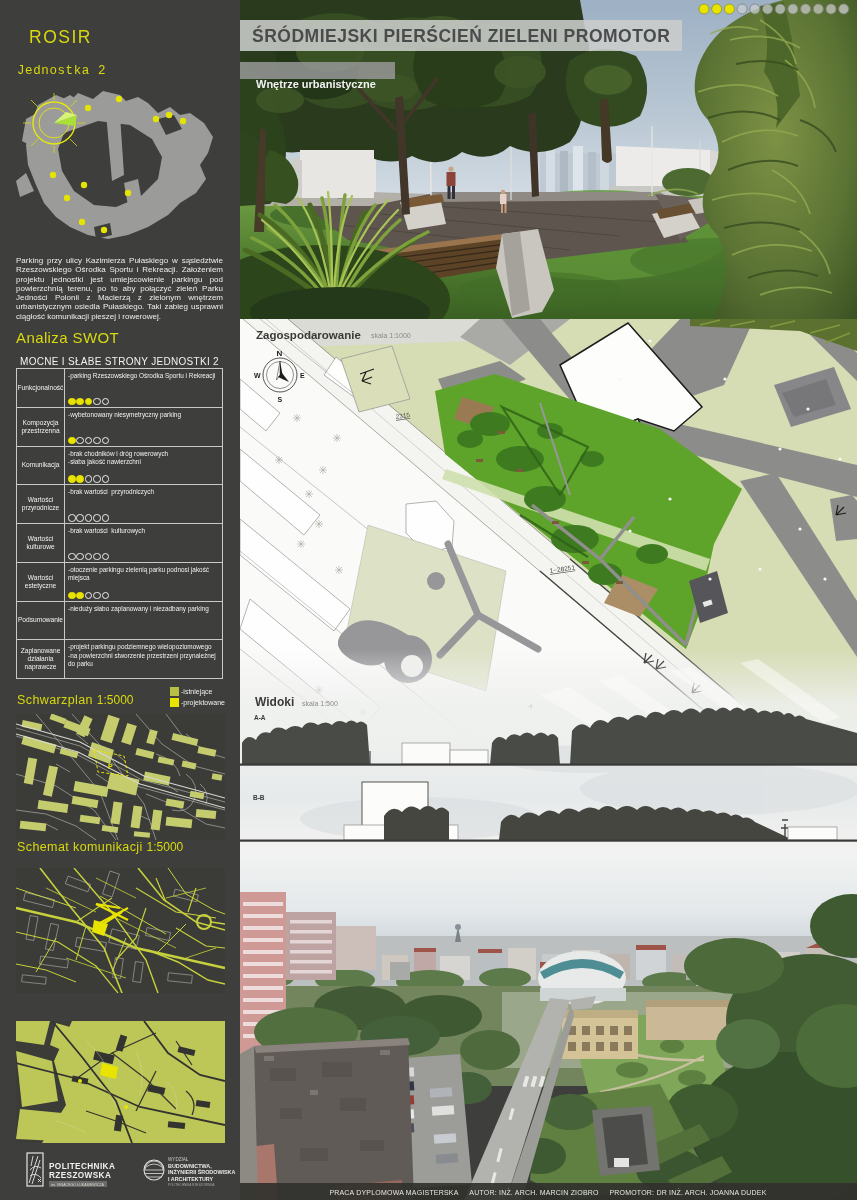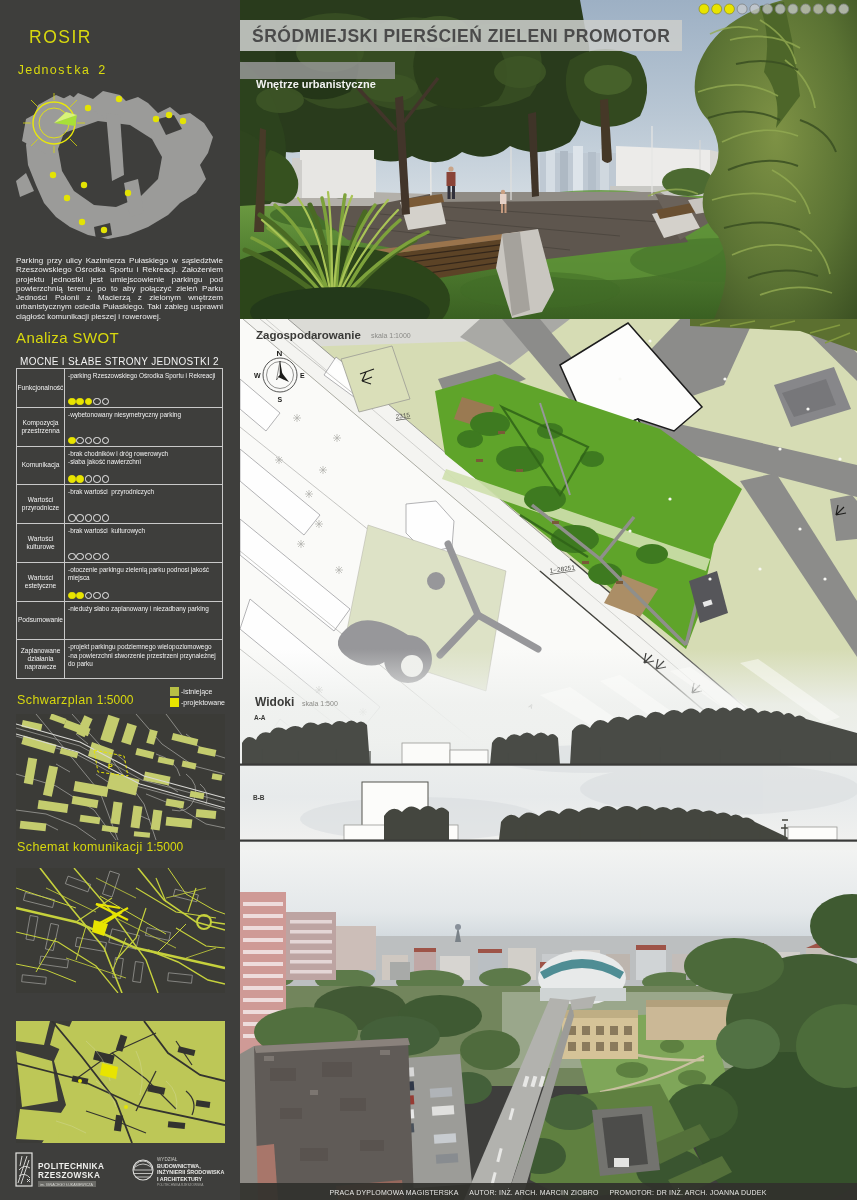--- a/index.html
+++ b/index.html
@@ -947,21 +947,21 @@
 <path d="M70,20 q20,16 24,40 M120,30 q10,20 4,44 M150,60 q14,12 10,30 M40,100 q16,4 30,12 M80,60 q16,10 20,26"></path>
 </g>
 <polygon points="86,42 102,46 100,58 84,54" fill="#e8e400"></polygon>
 <g fill="#e3e304">
 <circle cx="64" cy="60" r="2"></circle>
         <circle cx="110" cy="86" r="2"></circle>
 </g>
 </svg>
 </div>
 
-<div class="abs" id="logos" style="left:0px;top:1146px;width:288px;height:54px;">
+<div class="abs" id="logos" style="left:11px;top:1146px;width:288px;height:54px;">
 <svg width="240" height="54" viewBox="0 0 240 54">
 <rect x="16" y="7" width="16" height="33" fill="none" stroke="#e4e4e2" stroke-width="1.2"></rect>
 <g stroke="#e4e4e2" stroke-width="0.9" fill="none">
 <path d="M18,37 L27,10 M21,38 L29,14 M19,24 Q24,18 30,22 M19,30 Q25,26 30,32 M22,10 L20,20"></path>
 <path d="M27,33 l3,3 m0,-3 l-3,3"></path>
 </g>
 <text x="38" y="23" font-size="8.2" font-weight="bold" fill="#f0f0ee" letter-spacing="0.4">POLITECHNIKA</text>
 <text x="38" y="32" font-size="8.2" font-weight="bold" fill="#f0f0ee" letter-spacing="0.4">RZESZOWSKA</text>
 <rect x="38" y="35" width="58" height="6" fill="#6a6a66"></rect>
 <text x="40" y="39.6" font-size="3.6" fill="#d8d8d4">im. IGNACEGO ŁUKASIEWICZA</text>

